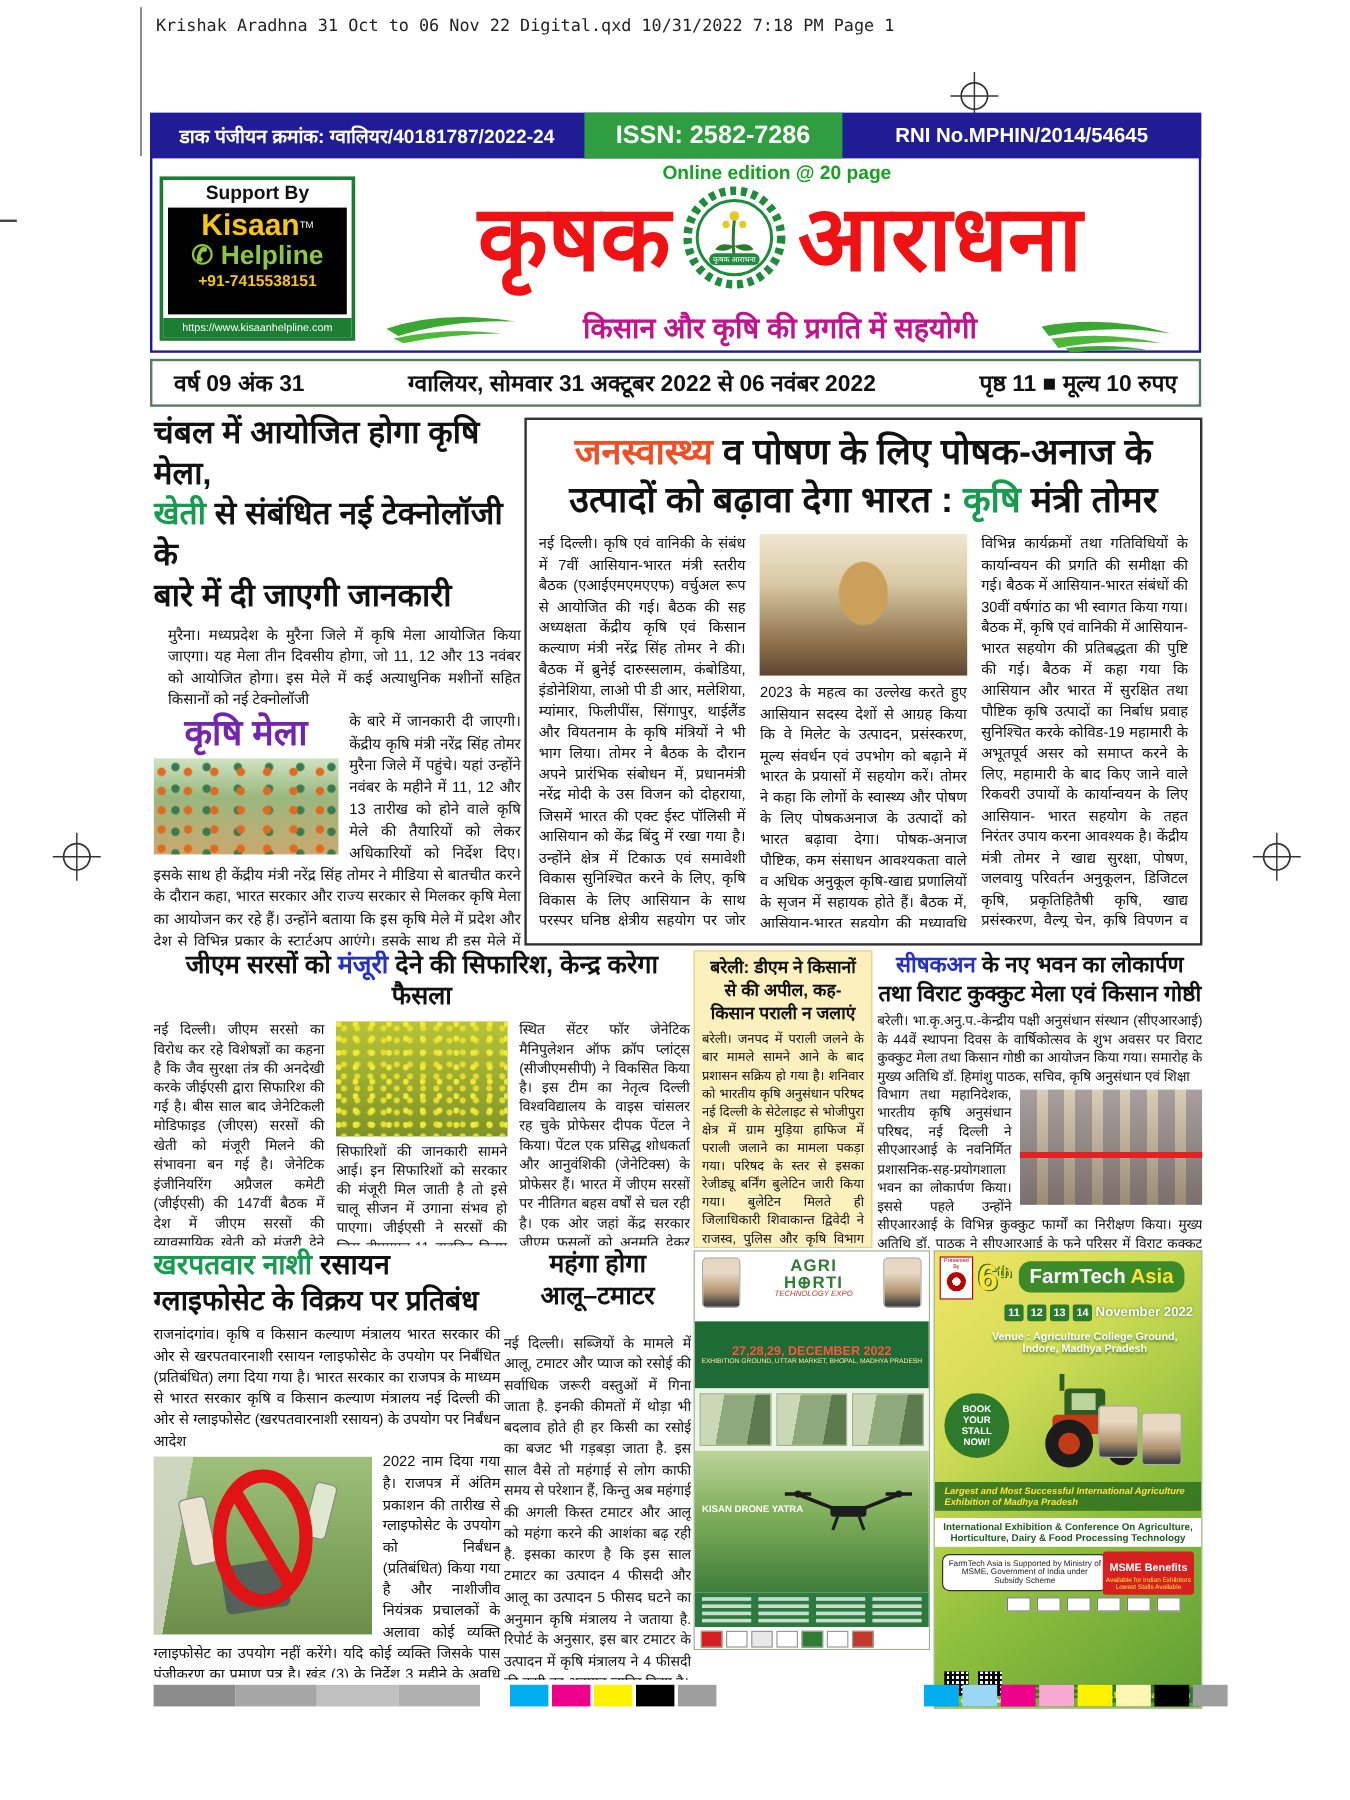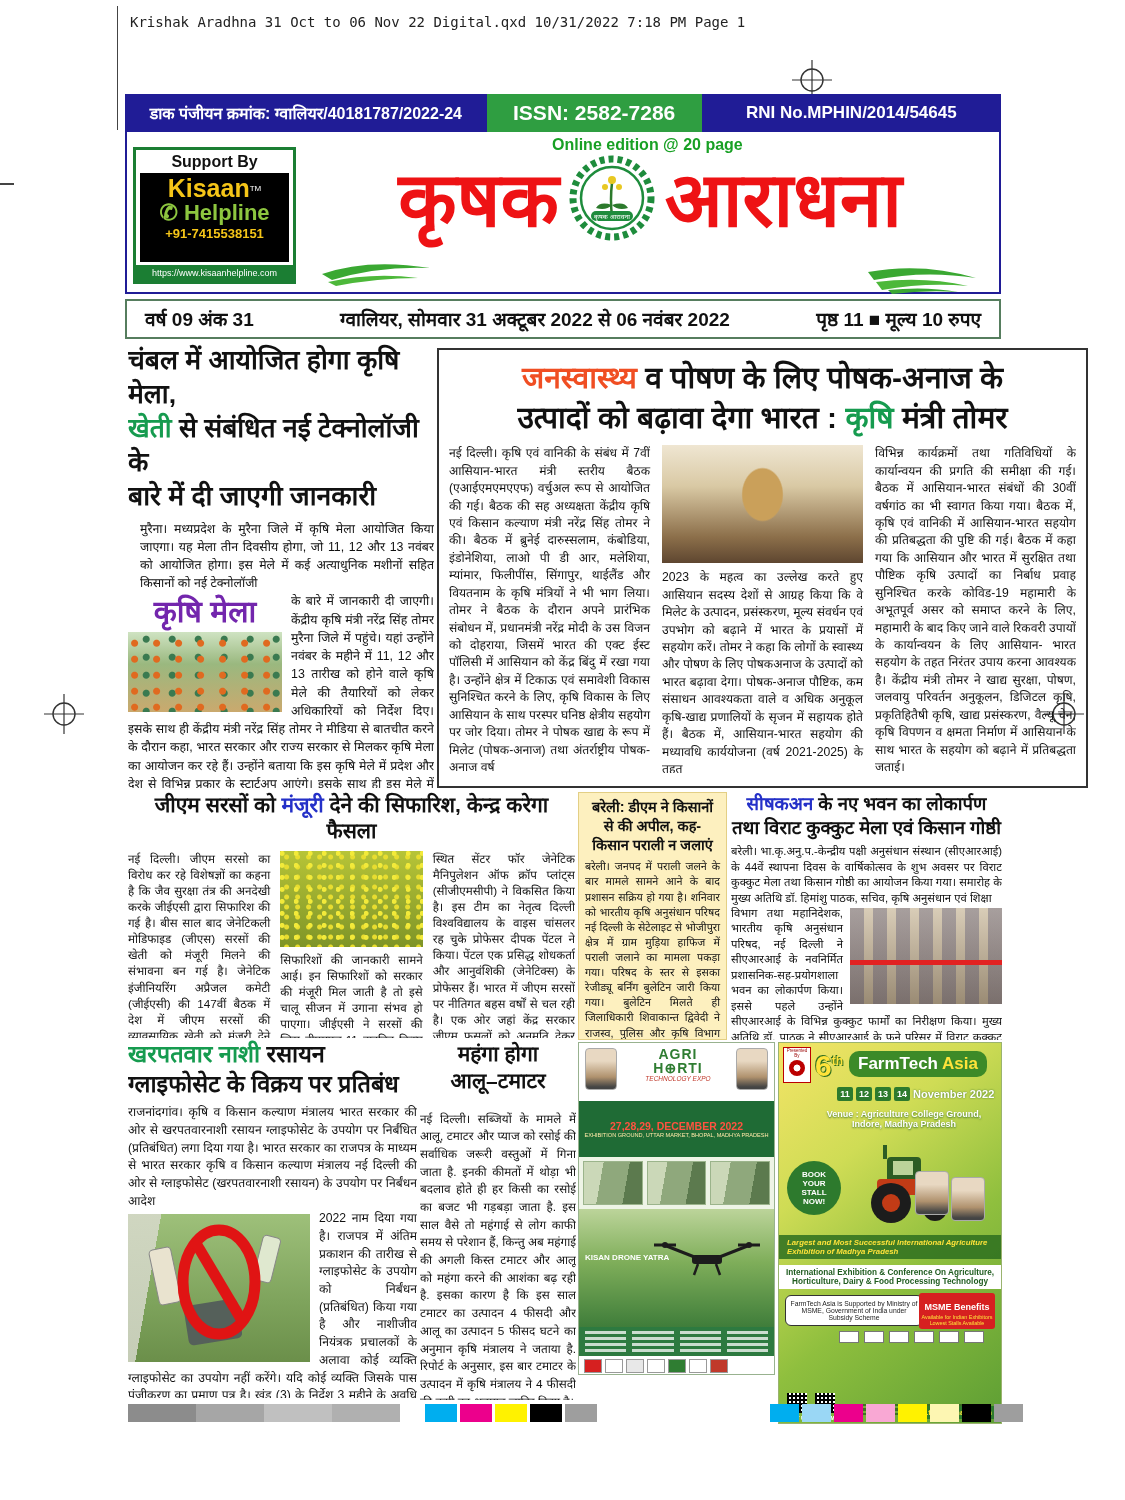--- a/index.html
+++ b/index.html
@@ -56,21 +56,21 @@
   .mela{left:128px;top:344px;width:306px;height:444px;overflow:hidden;}
   .mela .hl{font-size:26.5px;line-height:1.28;}
   .mela-inset{float:left;width:154px;margin:3px 9px 2px 0;}
   .mela-label{color:#7326ad;font-weight:bold;font-size:30px;text-align:center;line-height:1.1;}
   .mela-photo{width:100%;height:80px;margin-top:4px;
     background:radial-gradient(circle at 30% 70%, #e06a20 3px, transparent 4px) 0 0/22px 16px,
                radial-gradient(circle at 70% 40%, #3a7a50 3px, transparent 4px) 0 0/26px 18px,
                linear-gradient(#cfe3c2 0%,#9ab87f 40%,#caa96e 100%);}
 
   
-  .asean{left:437px;top:348px;width:651px;height:440px;border:2px solid #333;box-sizing:border-box;padding:8px 10px;overflow:hidden;}
+  .asean{left:437px;top:348px;width:565px;height:440px;border:2px solid #333;box-sizing:border-box;padding:8px 10px;overflow:hidden;}
   .asean .hl{font-size:30px;line-height:1.32;text-align:center;}
   .asean-cols{display:flex;gap:12px;margin-top:8px;height:328px;overflow:hidden;}
   .asean-cols .col{flex:1;font-size:12.2px;line-height:1.43;}
   .tomar-photo{width:100%;height:118px;margin-bottom:6px;
     background:radial-gradient(ellipse 34px 44px at 50% 42%, #caa05a 58%, rgba(0,0,0,0) 62%),
                linear-gradient(#efe6d2 0%, #d9c9a4 35%, #8c6f4a 78%, #5e4630 100%);}
 
   
   .gm{left:128px;top:792px;width:447px;height:246px;overflow:hidden;}
   .gm .hl{font-size:21px;text-align:center;line-height:1.25;}
@@ -243,20 +243,21 @@
         <path d="M10 30 Q55 20 100 26 Q60 26 18 34 Z" fill="#4db83a"></path>
       </svg>
   </div>
   <div class="abs" style="left:862px;top:258px;">
     <svg class="swoosh" viewBox="0 0 118 36">
         <path d="M6 14 Q60 4 114 20 Q62 12 12 22 Z" fill="#3aa832"></path>
         <path d="M14 24 Q62 18 106 28 Q64 24 20 32 Z" fill="#4db83a"></path>
         <path d="M26 32 Q64 28 96 34 Q64 32 30 36 Z" fill="#3aa832"></path>
       </svg>
   </div>
+  <div class="abs tagline">किसान और कृषि की प्रगति में सहयोगी</div>
 
   <div class="abs dateline">
     <span>वर्ष 09  अंक 31</span>
     <span>ग्वालियर, सोमवार 31 अक्टूबर 2022 से 06 नवंबर 2022</span>
     <span>पृष्ठ 11 ■ मूल्य 10 रुपए</span>
   </div>
 
   <div class="abs mela">
     <div class="hl">
       <span>चंबल में आयोजित होगा कृषि मेला,</span><br>

